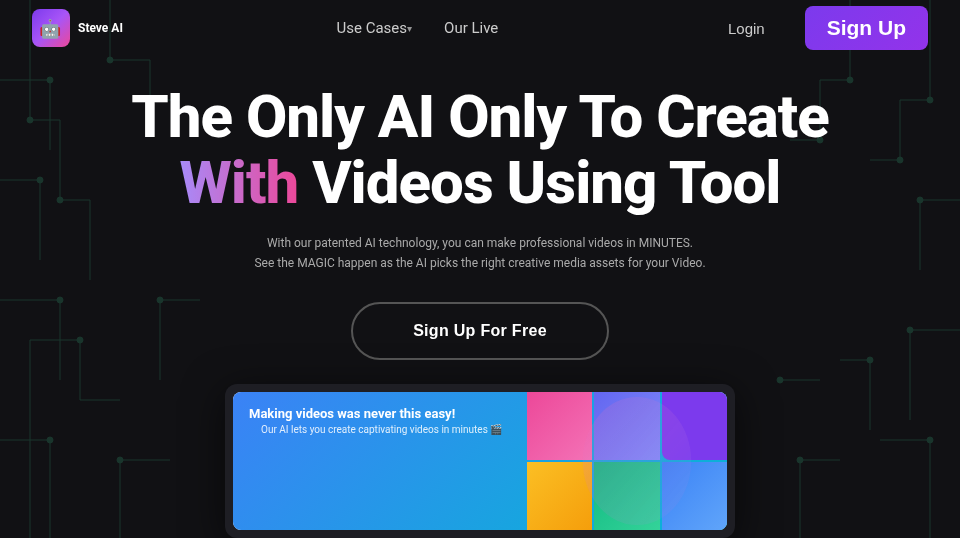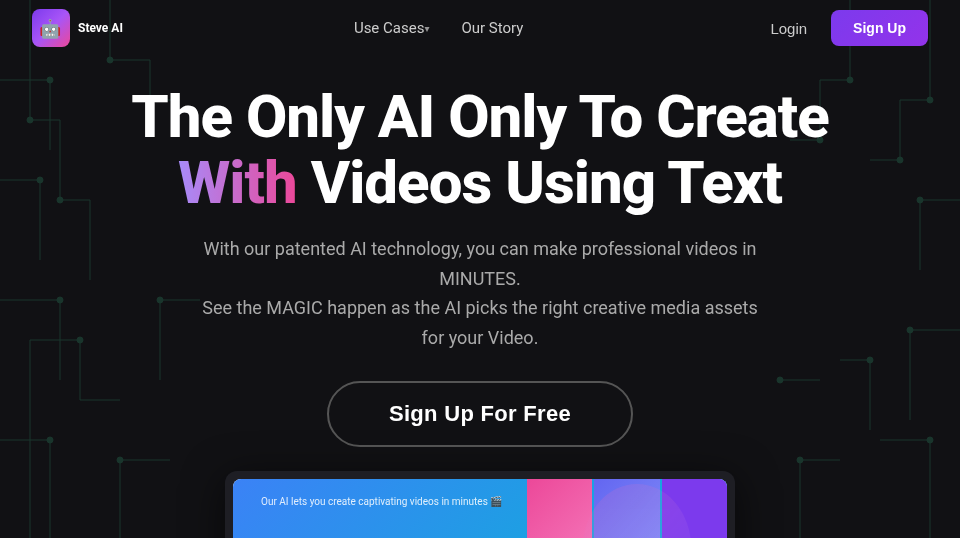--- a/index.html
+++ b/index.html
@@ -66,38 +66,38 @@
     }
 
     .nav-link .chevron {
       font-size: 10px;
       opacity: 0.7;
     }
 
     .nav-actions {
       display: flex;
       align-items: center;
-      gap: 8px;
+      gap: 24px;
     }
 
     .btn-login {
       color: #cccccc;
       background: transparent;
       border: none;
       font-size: 15px;
       padding: 8px 16px;
       cursor: pointer;
       border-radius: 6px;
     }
 
     .btn-signup {
       background: linear-gradient(135deg, #7c3aed, #9333ea);
       color: #fff;
       border: none;
-      font-size: 14px;
+      font-size: 21px;
       font-weight: 600;
       padding: 10px 22px;
       border-radius: 8px;
       cursor: pointer;
     }
 
     
     .hero {
       position: relative;
       z-index: 10;
@@ -121,40 +121,40 @@
     }
 
     .hero-title-live {
       background: linear-gradient(90deg, #a78bfa, #ec4899);
       -webkit-background-clip: text;
       -webkit-text-fill-color: transparent;
       background-clip: text;
     }
 
     .hero-subtitle {
-      font-size: 18px;
+      font-size: 12px;
       color: #aaaaaa;
       line-height: 1.65;
       margin-top: 18px;
       max-width: 560px;
       margin-left: auto;
       margin-right: auto;
     }
 
     .hero-cta {
       margin-top: 28px;
       display: flex;
       justify-content: center;
     }
 
     .btn-cta {
       background: transparent;
       color: #ffffff;
       border: 2px solid #555;
-      font-size: 22px;
+      font-size: 16px;
       font-weight: 700;
       padding: 18px 60px;
       border-radius: 50px;
       cursor: pointer;
       letter-spacing: 0.3px;
     }
 
     
     .video-preview-wrap {
       position: relative;
@@ -329,36 +329,36 @@
     <div class="logo-icon">🤖</div>
     <span class="logo-text">Steve AI</span>
   </div>
 
   <div class="nav-links">
     <a class="nav-link">
       <span>Use Cases</span>
       <span class="chevron">▾</span>
     </a>
     <a class="nav-link">
-      <span>Our Story</span>
+      <span>Our Live</span>
     </a>
   </div>
 
   <div class="nav-actions">
     <button class="btn-login">Login</button>
     <button class="btn-signup">Sign Up</button>
   </div>
 </nav>
 
 <section class="hero">
   <h1>
     <span class="hero-title-line1">The Only AI Only To Create</span>
   </h1>
   <h1 class="hero-title-line2">
-    <span class="hero-title-live">With</span><span> Videos Using Text</span>
+    <span class="hero-title-live">With</span><span> Videos Using Tool</span>
   </h1>
 
   <p class="hero-subtitle">
     <span>With our patented AI technology, you can make professional videos in MINUTES.</span><br>
     <span>See the MAGIC happen as the AI picks the right creative media assets for your Video.</span>
   </p>
 
   <div class="hero-cta">
     <button class="btn-cta">Sign Up For Free</button>
   </div>
@@ -372,20 +372,21 @@
         <ellipse cx="60" cy="70" rx="55" ry="65" fill="url(#paint-grad)" opacity="0.6"></ellipse>
         <defs>
           <linearGradient id="paint-grad" x1="0%" y1="0%" x2="100%" y2="100%">
             <stop offset="0%" stop-color="#f472b6" stop-opacity="0.8"></stop>
             <stop offset="100%" stop-color="#a78bfa" stop-opacity="0.4"></stop>
           </linearGradient>
         </defs>
       </svg>
 
       <div class="vp-header-text">
+        <div class="vp-header-title">Making videos was never this easy!</div>
         <div class="vp-header-sub">Our AI lets you create captivating videos in minutes 🎬</div>
       </div>
 
       <div class="vp-grid">
         <div class="vp-cell vp-cell-1"></div>
         <div class="vp-cell vp-cell-2"></div>
         <div class="vp-cell vp-cell-3"></div>
         <div class="vp-cell vp-cell-4"></div>
         <div class="vp-cell vp-cell-5"></div>
         <div class="vp-cell vp-cell-6"></div>

